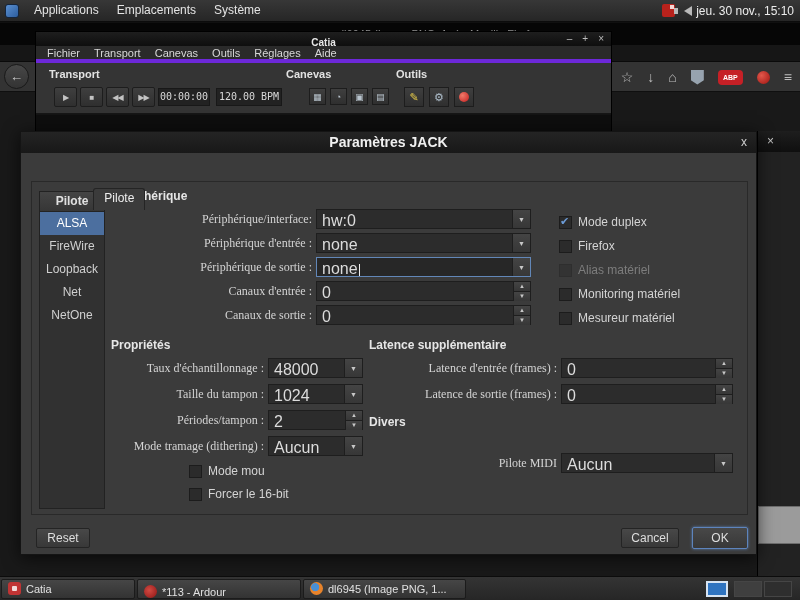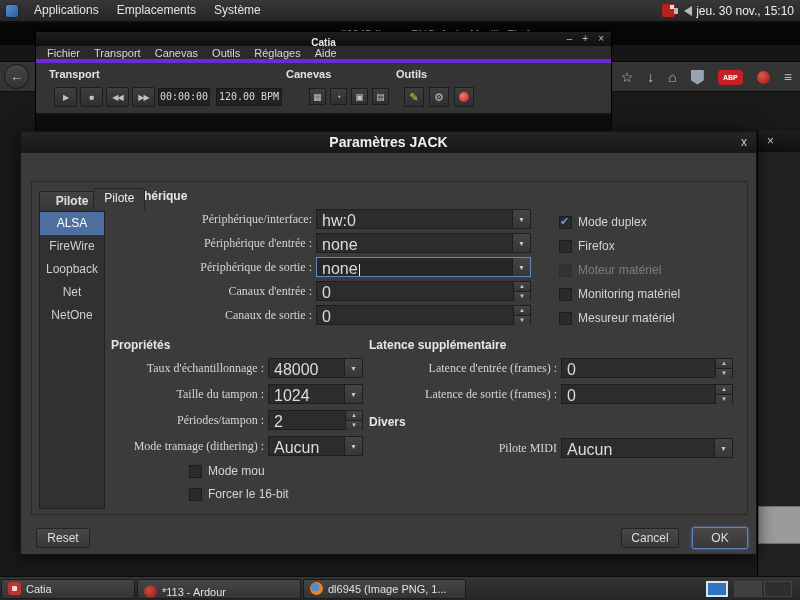--- a/index.html
+++ b/index.html
@@ -91,21 +91,21 @@
   .jk-list-header{height:20px;line-height:19px;text-align:center;font-size:12px;font-weight:bold;color:#e0e0e0;
     background:linear-gradient(#444,#363636);border-bottom:1px solid #232323;}
   .jk-list-item{height:23px;line-height:23px;text-align:center;font-size:12px;color:#d0d0d0;}
   .jk-list-item.selected{background:#4c6f9f;color:#fff;}
   .jk-h{position:absolute;font-size:12px;font-weight:bold;color:#e6e6e6;white-space:nowrap;}
   #device-rows{position:absolute;left:95px;top:77px;}
   #device-checks{position:absolute;left:538px;top:80px;}
   #props-rows{position:absolute;left:43px;top:226px;}
   #prop-checks{position:absolute;left:168px;top:329px;}
   #latency-rows{position:absolute;left:340px;top:226px;}
-  #misc-rows{position:absolute;left:340px;top:306px;}
+  #misc-rows{position:absolute;left:340px;top:321px;}
   .form-row{display:flex;align-items:center;height:20px;margin-bottom:4px;}
   #props-rows .form-row,#latency-rows .form-row{margin-bottom:6px;}
   .form-label{font-size:12px;color:#d4d4d4;text-align:right;margin-right:4px;white-space:nowrap;font-family:Liberation Serif, serif;}
   #device-rows .form-label{width:196px;} #device-rows .ctrl{width:215px;}
   #props-rows .form-label{width:200px;}  #props-rows .ctrl{width:95px;}
   #latency-rows .form-label{width:196px;}#latency-rows .ctrl{width:172px;}
   #misc-rows .form-label{width:196px;}   #misc-rows .ctrl{width:172px;}
   .ctrl{height:20px;display:flex;background:#2c2c2c;border:1px solid #1e1e1e;}
   .ctrl .val{flex:1;font-size:16px;color:#dcdcdc;padding:2px 5px;white-space:nowrap;overflow:hidden;}
   .ctrl.focused{border-color:#6287b8;background:#272727;}
@@ -294,21 +294,21 @@
         <div class="cb-row">
           <span class="cb-box checked"></span>
           <span class="cb-label">Mode duplex</span>
         </div>
         <div class="cb-row">
           <span class="cb-box"></span>
           <span class="cb-label">Firefox</span>
         </div>
         <div class="cb-row disabled">
           <span class="cb-box"></span>
-          <span class="cb-label">Moteur matériel</span>
+          <span class="cb-label">Alias matériel</span>
         </div>
         <div class="cb-row">
           <span class="cb-box"></span>
           <span class="cb-label">Monitoring matériel</span>
         </div>
         <div class="cb-row">
           <span class="cb-box"></span>
           <span class="cb-label">Mesureur matériel</span>
         </div>
       </div>

